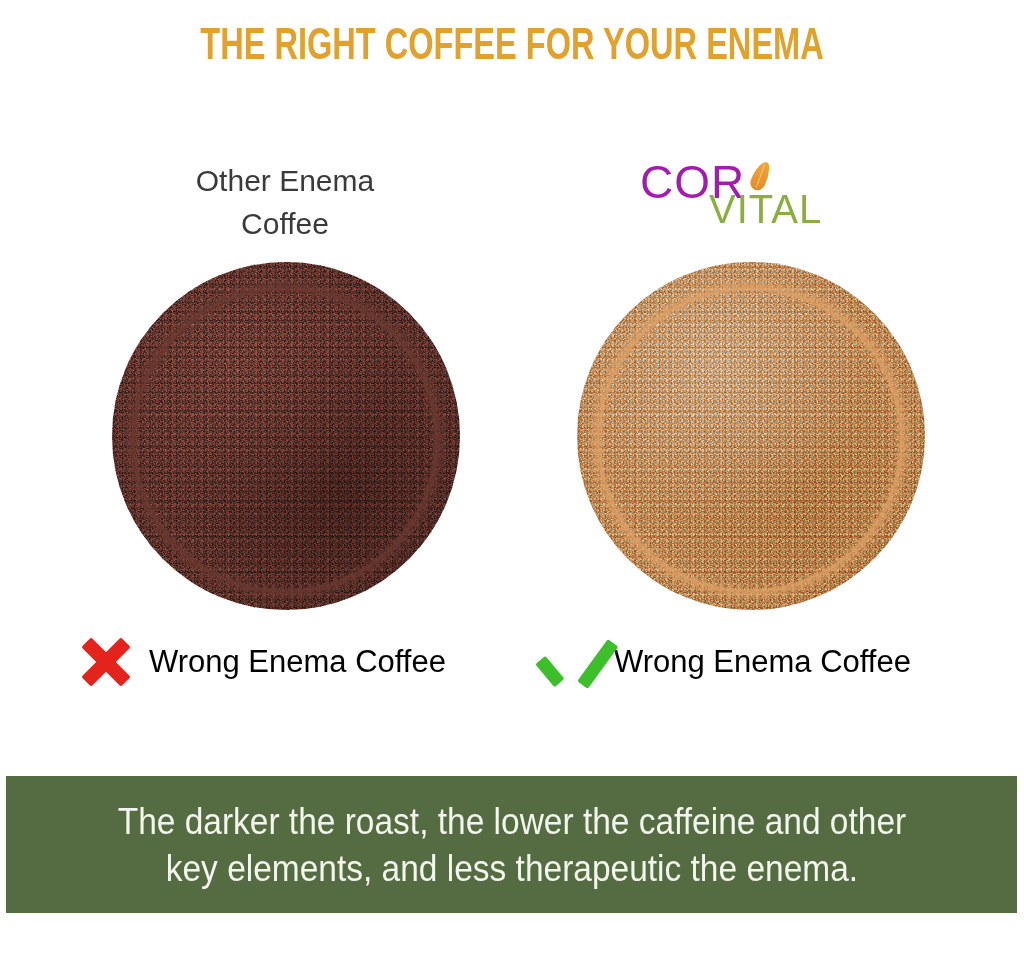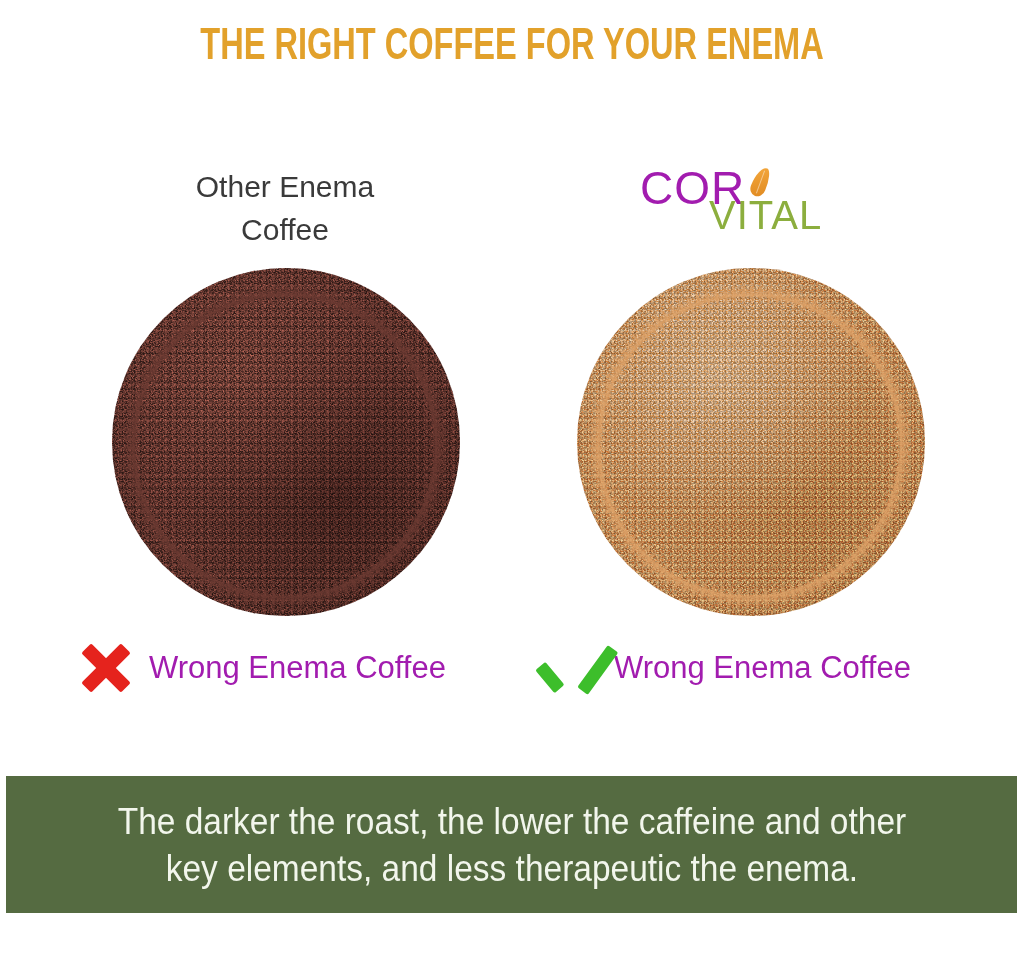--- a/index.html
+++ b/index.html
@@ -37,21 +37,21 @@
     line-height: 50px;
     transform: scaleX(0.74);
     transform-origin: 50% 0;
     white-space: nowrap;
   }
 
   
   .compare {
     position: absolute;
     left: 0;
-    top: 144px;
+    top: 138px;
     width: 1024px;
     height: 580px;
   }
 
   .panel {
     position: absolute;
     top: 0;
     width: 460px;
     height: 560px;
   }
@@ -218,21 +218,21 @@
     box-sizing: border-box;
   }
   .verdict .mark {
     flex: 0 0 auto;
     width: 58px;
     height: 58px;
     position: relative;
     margin-right: 14px;
   }
   .verdict .label {
-    color: #a21caf;
+    color: #000000;
     font-size: 31px;
     line-height: 36px;
     white-space: nowrap;
   }
 
   
   .x-mark::before,
   .x-mark::after {
     content: "";
     position: absolute;

